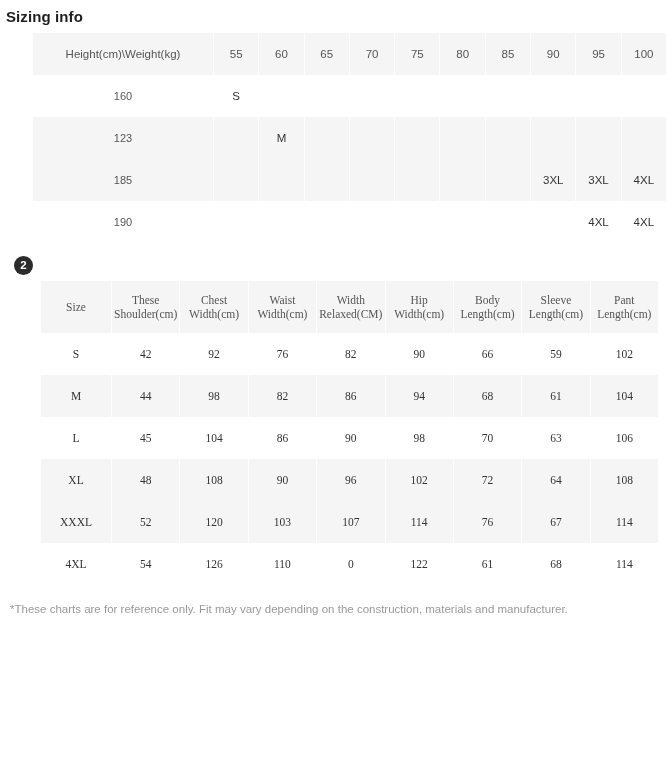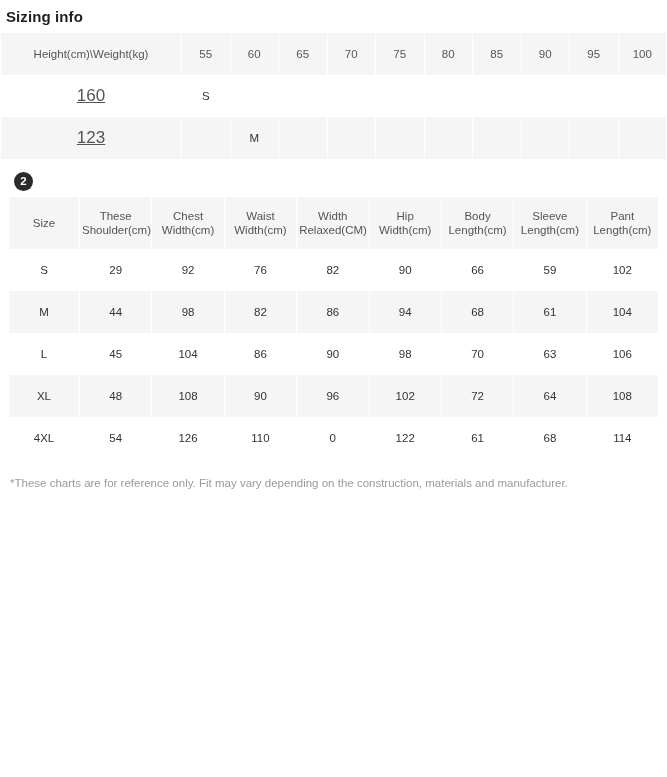--- a/index.html
+++ b/index.html
@@ -36,20 +36,21 @@
   }
 
   
   .size-table {
     width: 100%;
     border-collapse: separate;
     border-spacing: 1px 0;
     table-layout: fixed;
     font-size: 11.5px;
     color: #444444;
+    padding-left: 32px;
   }
   .size-table td,
   .size-table th {
     height: 42px;
     padding: 0 1px;
     text-align: center;
     vertical-align: middle;
     font-weight: normal;
     background: #ffffff;
     overflow: hidden;
@@ -65,22 +66,21 @@
     margin-top: 6px;
   }
   .matrix-table .col-head {
     width: 178px;
   }
   .matrix-table th.head-cell,
   .matrix-table td.row-head {
     color: #555555;
   }
   .matrix-table td.row-head {
-    font-size: 17px;
-    text-decoration: underline;
+    font-size: 11px;
   }
   .matrix-table .cell-val {
     color: #333333;
     font-size: 11.5px;
   }
 
   
   .badge-row {
     padding: 12px 0 6px 14px;
   }
@@ -97,20 +97,21 @@
     text-align: center;
   }
 
   
   .measure-wrap {
     padding: 0 8px;
     box-sizing: border-box;
   }
   .measure-table {
     font-size: 11.5px;
+    font-family: Liberation Serif, serif;
   }
   .measure-table th.head-cell {
     height: 52px;
     color: #555555;
     font-size: 11.5px;
     line-height: 14px;
     white-space: normal;
     padding: 0 2px;
   }
   .measure-table td {
@@ -172,20 +173,46 @@
             <td class="cell-val">M</td>
             <td class="cell-val"></td>
             <td class="cell-val"></td>
             <td class="cell-val"></td>
             <td class="cell-val"></td>
             <td class="cell-val"></td>
             <td class="cell-val"></td>
             <td class="cell-val"></td>
             <td class="cell-val"></td>
           </tr>
+          <tr class="striped">
+            <td class="row-head">185</td>
+            <td class="cell-val"></td>
+            <td class="cell-val"></td>
+            <td class="cell-val"></td>
+            <td class="cell-val"></td>
+            <td class="cell-val"></td>
+            <td class="cell-val"></td>
+            <td class="cell-val"></td>
+            <td class="cell-val">3XL</td>
+            <td class="cell-val">3XL</td>
+            <td class="cell-val">4XL</td>
+          </tr>
+          <tr>
+            <td class="row-head">190</td>
+            <td class="cell-val"></td>
+            <td class="cell-val"></td>
+            <td class="cell-val"></td>
+            <td class="cell-val"></td>
+            <td class="cell-val"></td>
+            <td class="cell-val"></td>
+            <td class="cell-val"></td>
+            <td class="cell-val"></td>
+            <td class="cell-val">4XL</td>
+            <td class="cell-val">4XL</td>
+          </tr>
         </tbody>
     </table>
   </div>
 
   <div class="badge-row">
     <span class="step-badge">2</span>
   </div>
 
   <div class="measure-wrap">
     <table class="size-table measure-table">
@@ -198,21 +225,21 @@
             <th class="head-cell">Width Relaxed(CM)</th>
             <th class="head-cell">Hip Width(cm)</th>
             <th class="head-cell">Body Length(cm)</th>
             <th class="head-cell">Sleeve Length(cm)</th>
             <th class="head-cell">Pant Length(cm)</th>
           </tr>
       </thead>
       <tbody>
           <tr>
             <td class="c-size">S</td>
-            <td>29</td>
+            <td>42</td>
             <td>92</td>
             <td>76</td>
             <td>82</td>
             <td>90</td>
             <td>66</td>
             <td>59</td>
             <td>102</td>
           </tr>
           <tr class="striped">
             <td class="c-size">M</td>
@@ -240,20 +267,31 @@
             <td class="c-size">XL</td>
             <td>48</td>
             <td>108</td>
             <td>90</td>
             <td>96</td>
             <td>102</td>
             <td>72</td>
             <td>64</td>
             <td>108</td>
           </tr>
+          <tr class="striped">
+            <td class="c-size">XXXL</td>
+            <td>52</td>
+            <td>120</td>
+            <td>103</td>
+            <td>107</td>
+            <td>114</td>
+            <td>76</td>
+            <td>67</td>
+            <td>114</td>
+          </tr>
           <tr>
             <td class="c-size">4XL</td>
             <td>54</td>
             <td>126</td>
             <td>110</td>
             <td>0</td>
             <td>122</td>
             <td>61</td>
             <td>68</td>
             <td>114</td>

